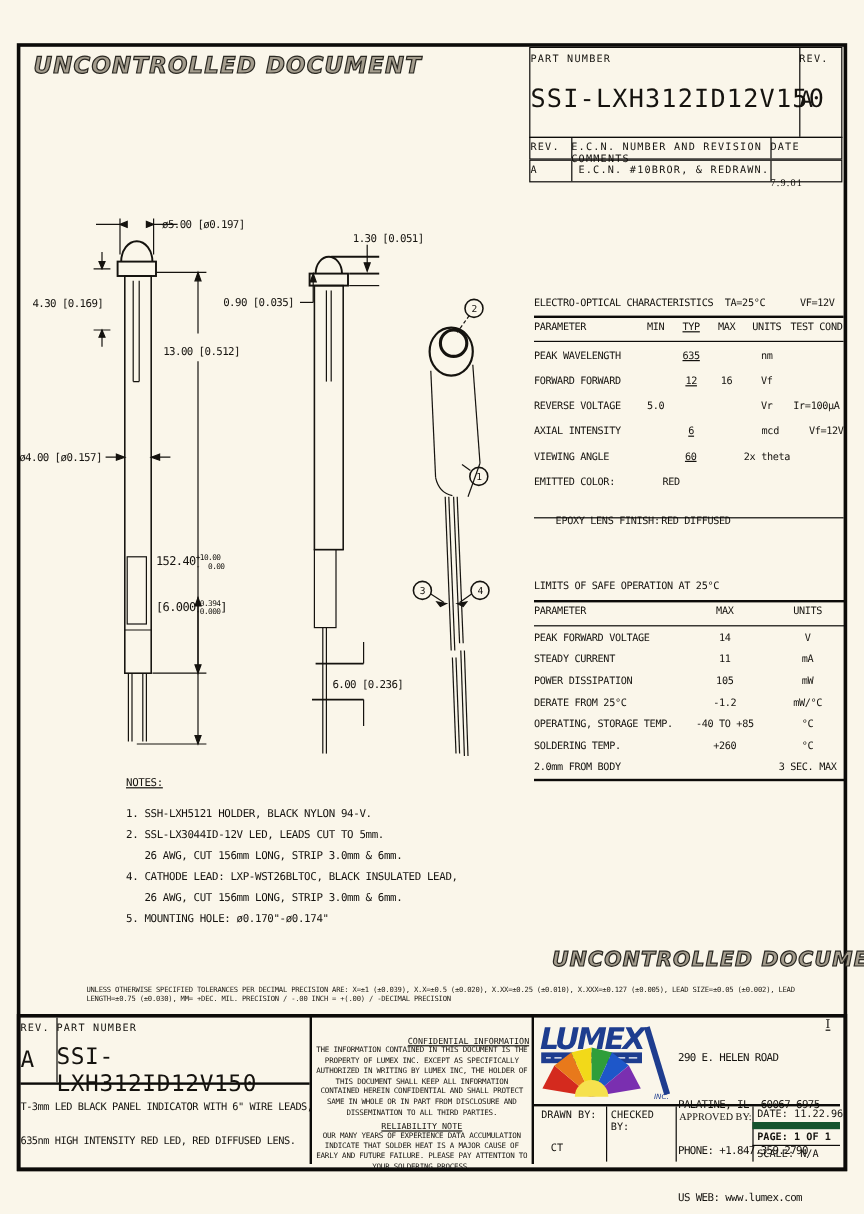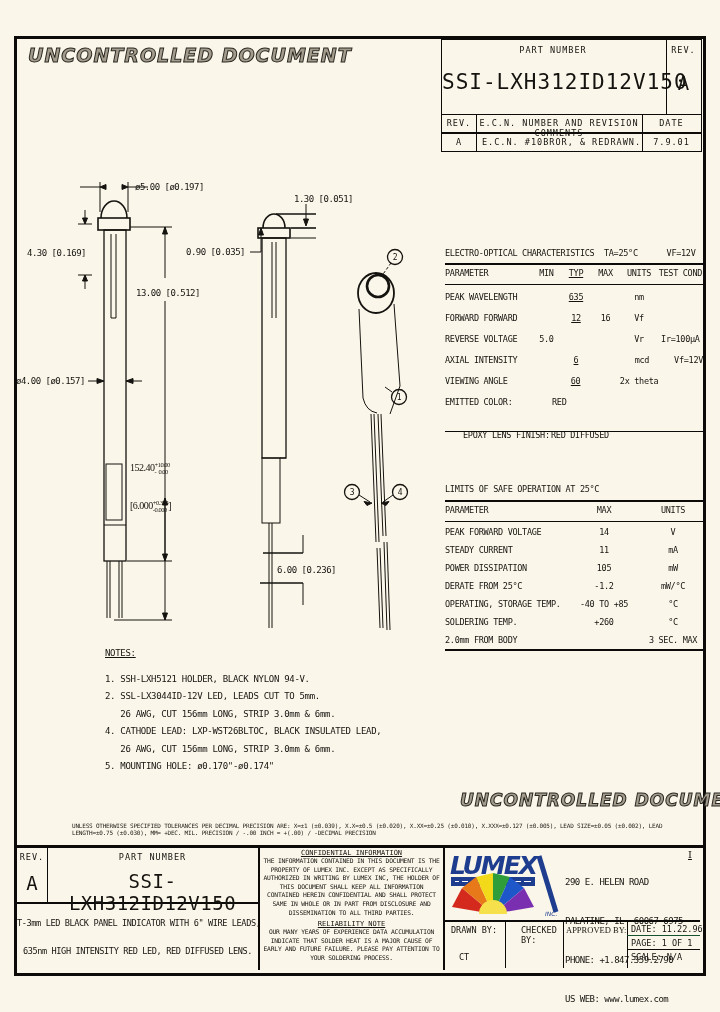--- a/index.html
+++ b/index.html
@@ -2,21 +2,21 @@
 <html><head>
 <meta charset="utf-8">
 <style>
   html,body{margin:0;padding:0;}
   body{width:720px;height:1012px;background:#f6f1e4;font-family:"DejaVu Sans Mono",monospace;color:#15130f;}
   .page{position:relative;width:720px;height:1012px;background:#faf6ea;overflow:hidden;}
   .abs{position:absolute;}
   .frame{border:3px solid #0c0b09;}
   .thin{border:1.5px solid #0c0b09;}
   .pre{white-space:pre;}
-  .ctr{text-align:center;}
+  .ctr{text-align:left;}
   .watermark{font-family:"DejaVu Sans",sans-serif;font-style:italic;font-weight:bold;color:#a39c8d;-webkit-text-stroke:1px #2a2822;letter-spacing:1px;white-space:pre;}
   
   .hdr-lbl{font-size:8.5px;letter-spacing:1px;}
   .pn-big{font-size:21px;letter-spacing:1px;white-space:pre;}
   .rev-big{font-size:19px;}
   
   .ttbl{font-size:8.5px;letter-spacing:-0.3px;}
   .trule{position:absolute;left:0;right:0;height:0;border-top:2px solid #0c0b09;}
   .trule.thin1{border-top:1px solid #0c0b09;}
   .trow{position:absolute;left:0;right:0;display:flex;}
@@ -26,21 +26,21 @@
   .c1s{width:122px;} .c2s{width:74px;text-align:center;} .c3s{width:64px;text-align:center;}
   
   .note-line{white-space:pre;font-size:9px;line-height:17.5px;letter-spacing:-0.3px;}
   
   text{font-family:"DejaVu Sans Mono",monospace;font-size:9px;fill:#15130f;letter-spacing:-0.5px;}
   .tolnote{font-size:6px;line-height:7px;letter-spacing:-0.2px;color:#25221c;}
   .conf{font-size:6.3px;line-height:8.6px;text-align:center;letter-spacing:-0.2px;}
   .conf-title{font-size:7px;text-decoration:underline;text-align:center;letter-spacing:0px;}
   .sign-lbl{font-size:8.5px;}
   .addr{font-size:9px;line-height:13px;white-space:pre;letter-spacing:-0.5px;}
-  .lead-dim{font-size:10px;letter-spacing:-0.5px;white-space:pre;font-family:Liberation Serif, serif;}
+  .lead-dim{font-size:10px;letter-spacing:-0.5px;white-space:pre;}
   .lead-dim .fr{display:inline-flex;flex-direction:column;font-size:6.5px;line-height:6.5px;vertical-align:middle;letter-spacing:-0.5px;}
 </style>
 </head>
 <body>
 
 <div class="page">
 
   <div class="abs frame" style="left:14px;top:36px;width:686px;height:934px;"></div>
 
   <div class="abs watermark" style="left:28px;top:44px;font-size:19px;">UNCONTROLLED DOCUMENT</div>
@@ -58,21 +58,21 @@
       <div class="abs" style="left:34px;top:0;height:17px;border-left:1.5px solid #0c0b09;"></div>
       <div class="abs hdr-lbl ctr" style="left:34px;top:3px;width:166px;">E.C.N. NUMBER AND REVISION COMMENTS</div>
       <div class="abs" style="left:200px;top:0;height:17px;border-left:1.5px solid #0c0b09;"></div>
       <div class="abs hdr-lbl ctr" style="left:200px;top:3px;width:59px;">DATE</div>
     </div>
     <div class="abs thin" style="left:0;top:94px;width:259px;height:17px;">
       <div class="abs hdr-lbl ctr" style="left:0;top:3px;width:34px;">A</div>
       <div class="abs" style="left:34px;top:0;height:17px;border-left:1.5px solid #0c0b09;"></div>
       <div class="abs hdr-lbl pre" style="left:40px;top:3px;">E.C.N. #10BROR, &amp; REDRAWN.</div>
       <div class="abs" style="left:200px;top:0;height:17px;border-left:1.5px solid #0c0b09;"></div>
-      <div class="abs hdr-lbl ctr" style="left:200px;top:3px;width:59px;">7.9.01</div>
+      <div class="abs hdr-lbl ctr" style="left:200px;top:13px;width:59px;font-family:Liberation Serif, serif;">7.9.01</div>
     </div>
   </div>
 
   <svg class="abs" style="left:14px;top:168px;" width="430" height="480" viewBox="0 0 430 480">
     <g stroke="#15130f" stroke-width="1" fill="none">
 
       <line x1="86" y1="44" x2="86" y2="14"></line>
         <line x1="114" y1="44" x2="114" y2="14"></line>
       <line x1="66" y1="19" x2="86" y2="19"></line>
         <line x1="114" y1="19" x2="134" y2="19"></line>
@@ -322,21 +322,21 @@
       <div class="abs ctr" style="left:30px;top:22px;width:211px;font-size:19px;letter-spacing:0.5px;">SSI-LXH312ID12V150</div>
     </div>
     <div class="abs" style="left:0;top:56px;width:241px;height:63px;">
       <div class="abs ctr pre" style="left:0;top:14px;width:241px;font-size:8.6px;letter-spacing:-0.4px;">T-3mm LED BLACK PANEL INDICATOR WITH 6" WIRE LEADS,</div>
       <div class="abs ctr pre" style="left:0;top:42px;width:241px;font-size:8.6px;letter-spacing:-0.4px;">635nm HIGH INTENSITY RED LED, RED DIFFUSED LENS.</div>
     </div>
   </div>
   <div class="abs" style="left:258px;top:845px;height:125px;border-left:2px solid #0c0b09;"></div>
 
   <div class="abs" style="left:262px;top:847px;width:179px;height:119px;">
-    <div class="conf-title" style="margin-top:2px;">CONFIDENTIAL INFORMATION</div>
+    <div class="conf-title" style="margin-top:17px;text-align:right;">CONFIDENTIAL INFORMATION</div>
     <div class="conf">THE INFORMATION CONTAINED IN THIS DOCUMENT IS THE PROPERTY OF LUMEX INC.  EXCEPT AS SPECIFICALLY AUTHORIZED IN WRITING BY LUMEX INC, THE HOLDER OF THIS DOCUMENT SHALL KEEP ALL INFORMATION CONTAINED HEREIN CONFIDENTIAL AND SHALL PROTECT SAME IN WHOLE OR IN PART FROM DISCLOSURE AND DISSEMINATION TO ALL THIRD PARTIES.</div>
     <div class="conf-title" style="margin-top:3px;">RELIABILITY NOTE</div>
     <div class="conf">OUR MANY YEARS OF EXPERIENCE DATA ACCUMULATION INDICATE THAT SOLDER HEAT IS A MAJOR CAUSE OF EARLY AND FUTURE FAILURE. PLEASE PAY ATTENTION TO YOUR SOLDERING PROCESS.</div>
   </div>
   <div class="abs" style="left:443px;top:845px;height:125px;border-left:2px solid #0c0b09;"></div>
 
   <div class="abs" style="left:445px;top:847px;width:255px;height:119px;">
 
     <div class="abs" style="left:4px;top:3px;width:112px;height:68px;">
       <svg width="112" height="68" viewBox="0 0 112 68">
@@ -376,30 +376,30 @@
 
     <div class="abs" style="left:243px;top:2px;font-family:'DejaVu Serif',serif;font-size:10px;text-decoration:underline;">I</div>
 
     <div class="abs" style="left:0;top:73px;width:255px;height:46px;border-top:2px solid #0c0b09;">
       <div class="abs sign-lbl" style="left:0;top:0;width:60px;height:46px;">
         <div style="padding:3px 0 0 6px;">DRAWN BY:</div>
         <div style="position:absolute;left:14px;top:30px;">CT</div>
       </div>
       <div class="abs" style="left:60px;top:0;height:46px;border-left:1.5px solid #0c0b09;"></div>
       <div class="abs sign-lbl" style="left:60px;top:0;width:58px;height:46px;">
-        <div style="padding:3px 0 0 4px;margin-left:12px;">CHECKED BY:</div>
+        <div style="padding:3px 0 0 4px;">CHECKED BY:</div>
         <div style="position:absolute;left:14px;top:30px;"></div>
       </div>
       <div class="abs" style="left:118px;top:0;height:46px;border-left:1.5px solid #0c0b09;"></div>
       <div class="abs sign-lbl" style="left:118px;top:0;width:64px;height:46px;">
         <div style="padding:3px 0 0 3px;font-family:Liberation Serif, serif;">APPROVED BY:</div>
         <div style="position:absolute;left:14px;top:30px;"></div>
       </div>
       <div class="abs" style="left:182px;top:0;height:46px;border-left:1.5px solid #0c0b09;"></div>
       <div class="abs sign-lbl" style="left:182px;top:0;width:73px;height:46px;">
         <div style="padding:2px 0 0 4px;white-space:pre;"><span>DATE:</span> <span>11.22.96</span></div>
-        <div style="padding:2px 0 0 4px;white-space:pre;border-top:1px solid #14532d;margin-top:1px;"><span>PAGE:</span> <span>1 OF 1</span></div>
+        <div style="padding:2px 0 0 4px;white-space:pre;border-top:6px solid #14532d;margin-top:1px;font-weight:bold;"><span>PAGE:</span> <span>1 OF 1</span></div>
         <div style="padding:2px 0 0 4px;white-space:pre;border-top:1px solid #0c0b09;margin-top:1px;"><span>SCALE:</span> <span>N/A</span></div>
       </div>
     </div>
   </div>
 
 </div>
 
 </body></html>

